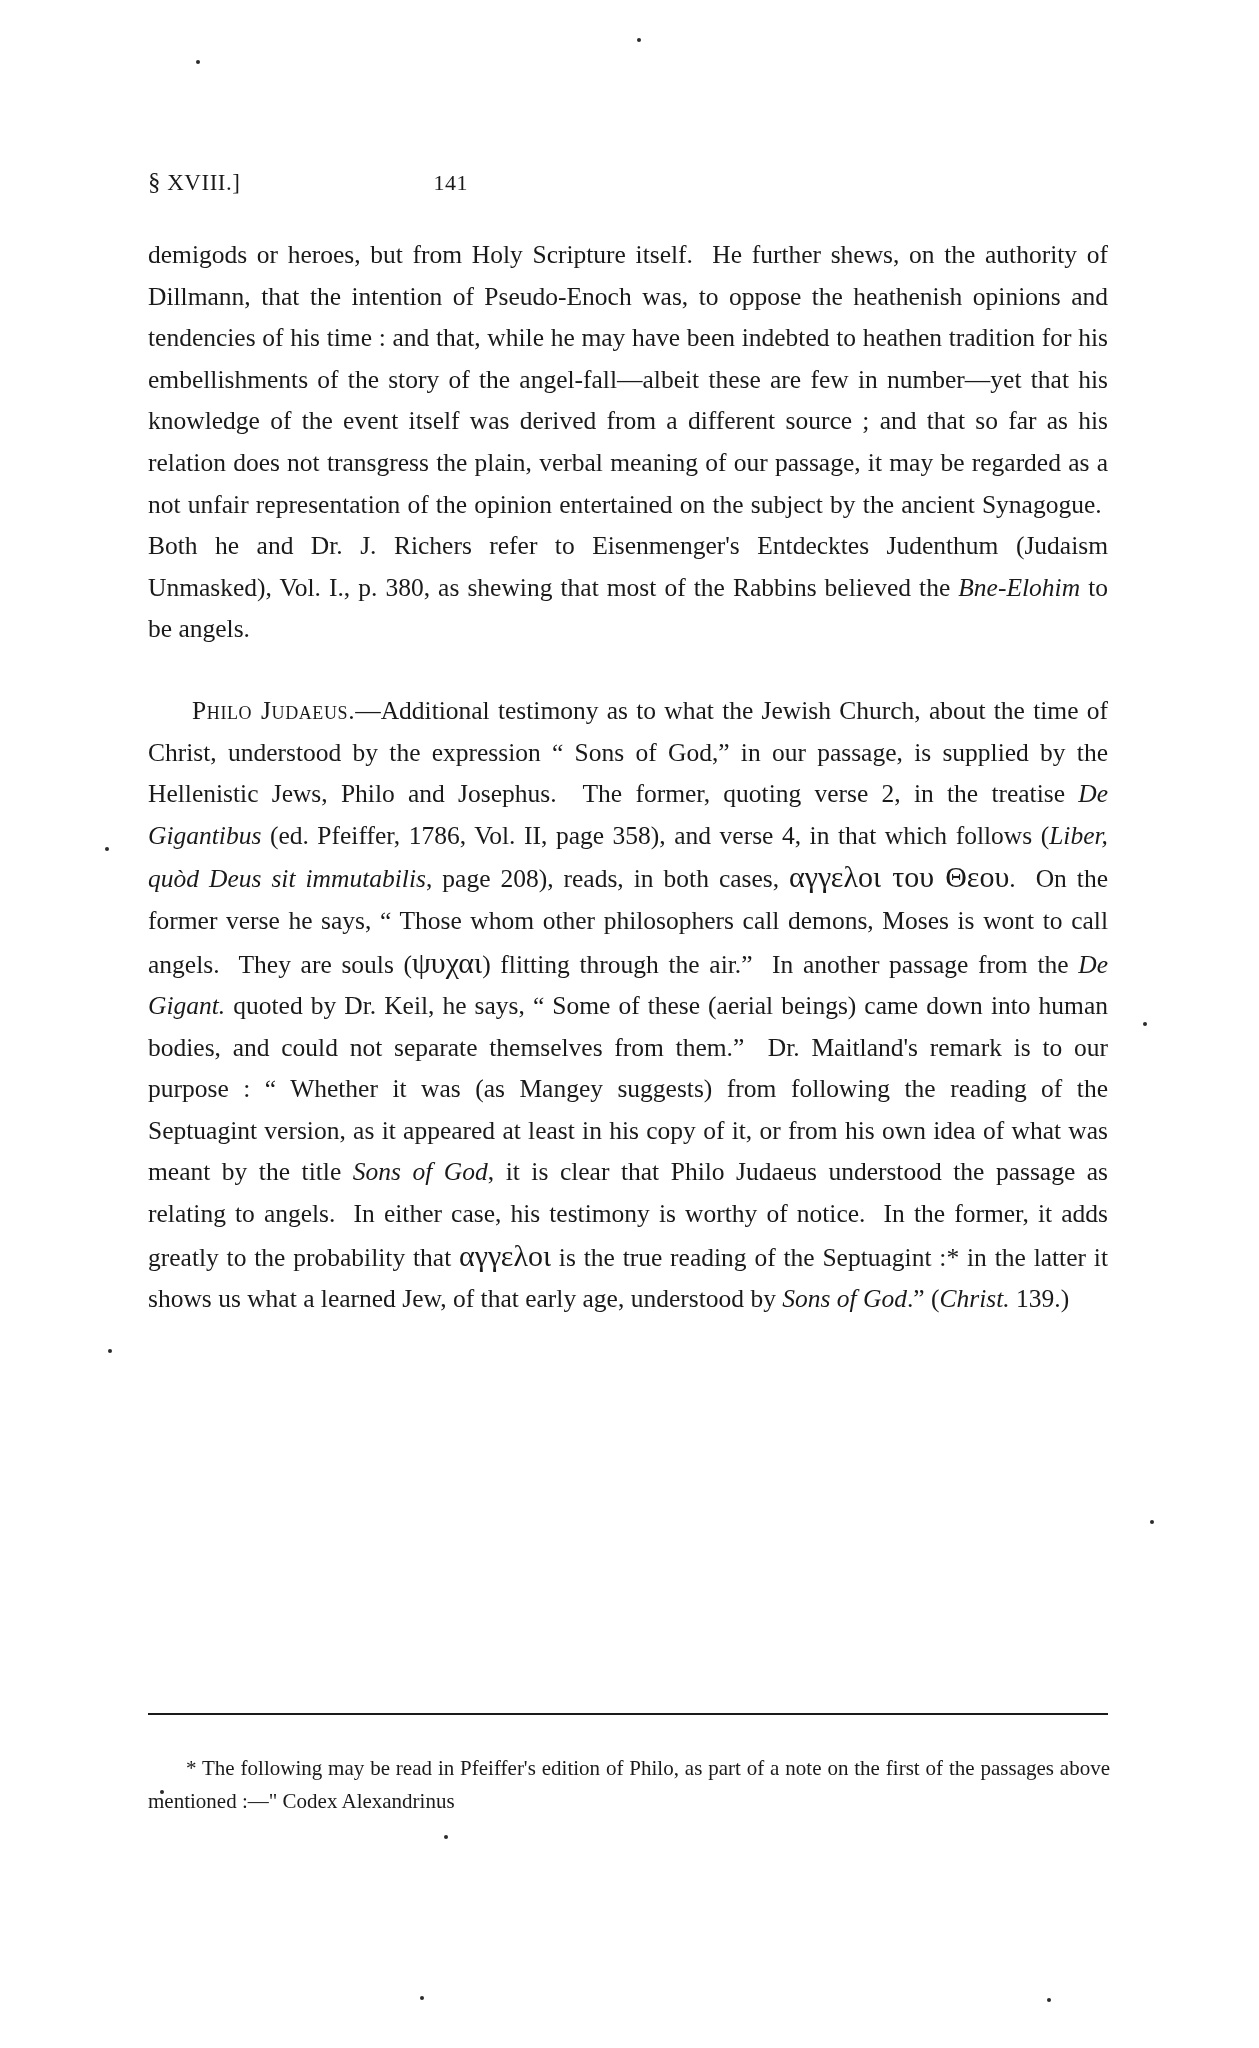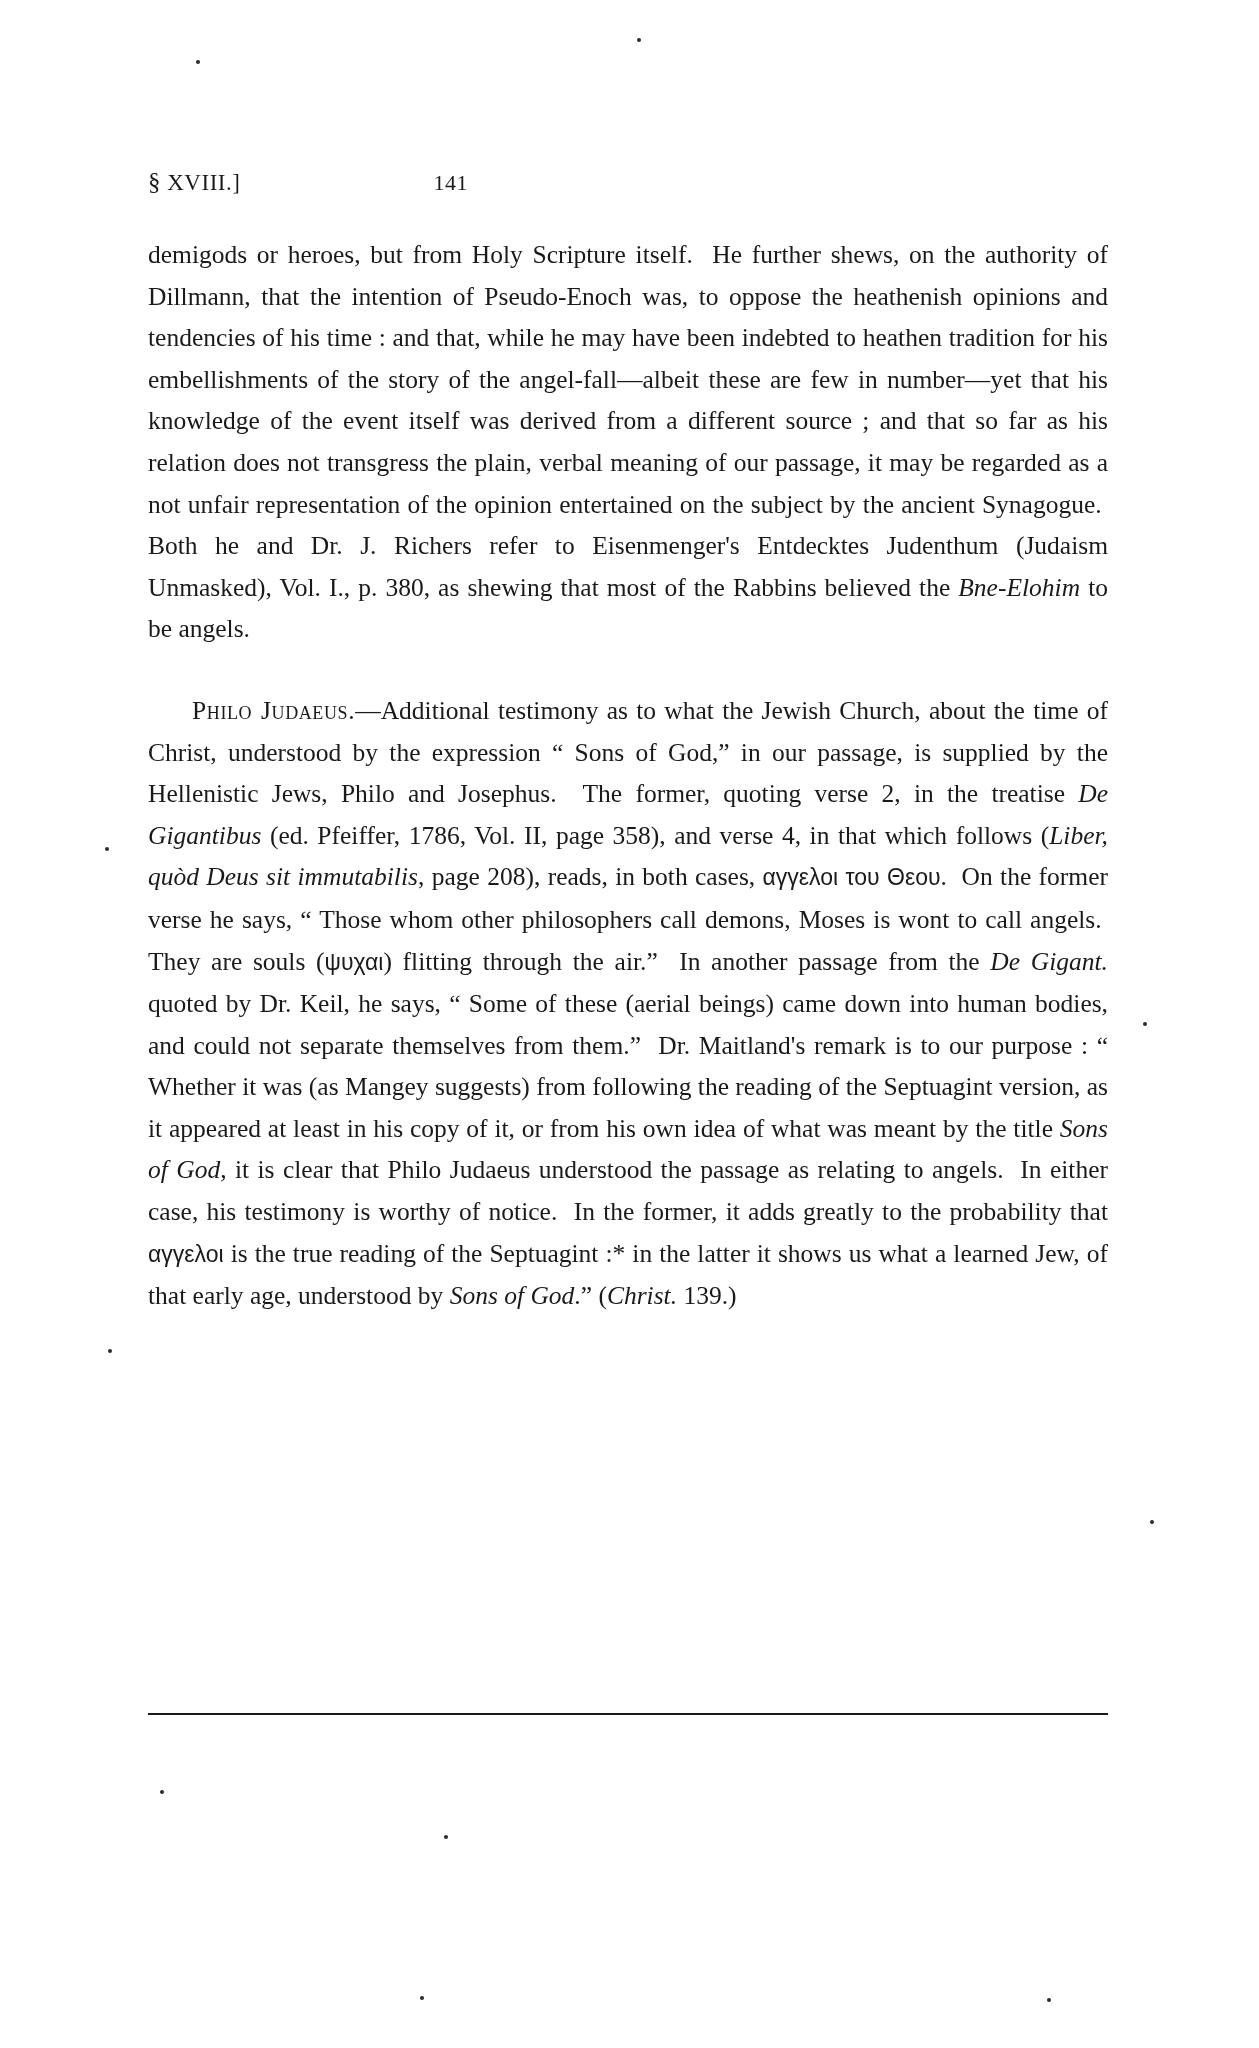--- a/index.html
+++ b/index.html
@@ -76,22 +76,22 @@
     display: inline-block;
     width: 44px;
   }
   .smallcaps {
     font-variant: small-caps;
     letter-spacing: 0.6px;
   }
   em, .ital {
   }
   .grk {
-    font-family: Liberation Sans, sans-serif;
-    font-size: 23px;
+    font-family: Liberation Serif, serif;
+    font-size: 30px;
   }
   
   .rule {
     position: absolute;
     left: 148px;
     top: 1713px;
     width: 960px;
     height: 2px;
     background: #1a1a1a;
   }
@@ -168,20 +168,24 @@
       testimony is worthy of notice.&nbsp; In the former, it adds greatly to
       the probability that </span><span class="grk">αγγελοι</span><span> is the true reading of the Septuagint :* in
       the latter it shows us what a learned Jew, of that early age, understood
       by </span><em class="ital">Sons of God</em><span>.” (</span><em class="ital">Christ.</em><span> 139.)</span>
     </p>
 
   </div>
 
   <div class="rule"></div>
 
+  <div class="footnote">
+    <span class="fn-indent"></span><span>*</span>
+    <span>The following may be read in Pfeiffer's edition of Philo, as part of a note on the first of the passages above mentioned :—" Codex Alexandrinus</span>
+  </div>
 
   <div class="speck" style="left:196px; top:60px;"></div>
   <div class="speck" style="left:637px; top:38px;"></div>
   <div class="speck" style="left:105px; top:847px;"></div>
   <div class="speck" style="left:1143px; top:1022px;"></div>
   <div class="speck" style="left:108px; top:1349px;"></div>
   <div class="speck" style="left:1150px; top:1520px;"></div>
   <div class="speck" style="left:160px; top:1790px;"></div>
   <div class="speck" style="left:444px; top:1835px;"></div>
   <div class="speck" style="left:420px; top:1996px;"></div>

